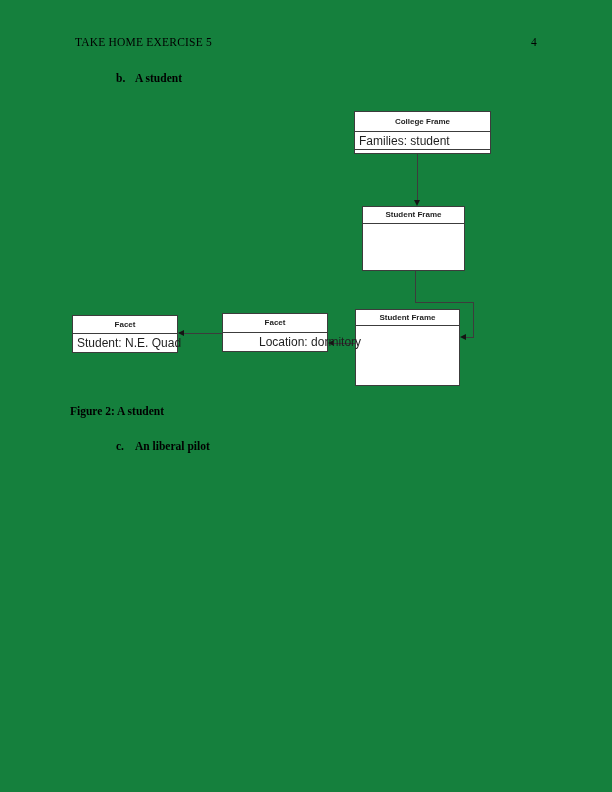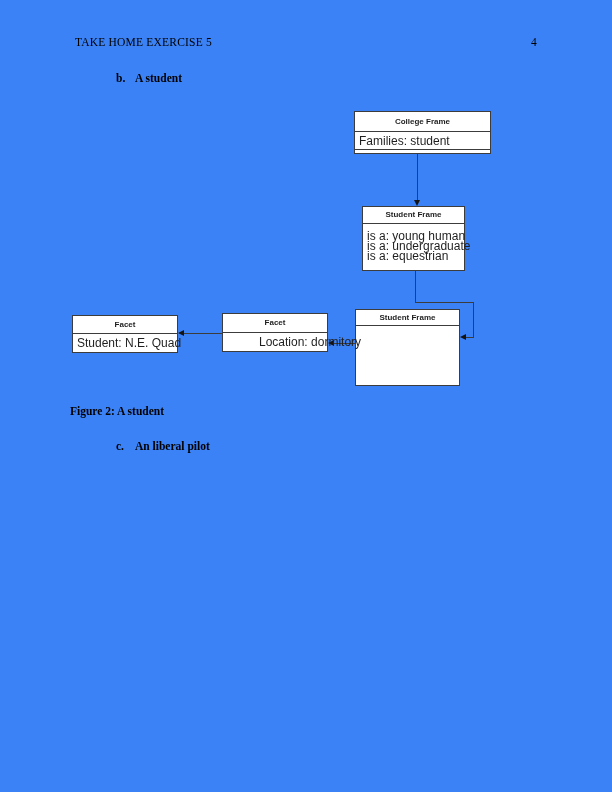--- a/index.html
+++ b/index.html
@@ -1,18 +1,18 @@
 <!DOCTYPE html>
 <html><head>
 <meta charset="utf-8">
 <style>
   * { margin:0; padding:0; box-sizing:border-box; }
   html,body { background:#ffffff; }
   .page {
-    position:relative; width:612px; height:792px; background:#3b82f6;
+    position:relative; width:612px; height:792px; background:#15803d;
     font-family:"Liberation Serif", serif; color:#000000; overflow:hidden;
   }
   .running-header { position:absolute; top:36px; left:75px; font-size:11.5px; letter-spacing:0.2px; }
   .page-number { position:absolute; top:36px; left:531px; font-size:11.5px; }
   .list-item { position:absolute; left:88px; font-size:11.5px; font-weight:bold;padding-left:28px; }
   .list-item .marker { display:inline-block; width:19px; }
   .figure-caption { position:absolute; top:405px; left:70px; font-size:11.5px; font-weight:bold; }
 
   
   .fbox {
@@ -53,25 +53,20 @@
         <div class="fbox-line">Families: student</div>
       </div>
       <div class="fbox-strip" style="position:absolute; left:0; right:0; bottom:0;"></div>
     </div>
 
     <div class="seg" style="left:417px; top:154px; width:1px; height:46px;"></div>
     <div class="arr arr-down" style="left:414px; top:200px;"></div>
 
     <div class="fbox" style="left:362px; top:206px; width:103px; height:65px;">
       <div class="fbox-title" style="line-height:16px;">Student Frame</div>
-      <div class="fbox-body" style="padding-top:7px;">
-        <div class="fbox-line">is a: young human</div>
-        <div class="fbox-line">is a: undergraduate</div>
-        <div class="fbox-line">is a: equestrian</div>
-      </div>
     </div>
 
     <div class="seg" style="left:415px; top:271px; width:1px; height:32px;"></div>
     <div class="seg" style="left:415px; top:302px; width:59px; height:1px;"></div>
     <div class="seg" style="left:473px; top:302px; width:1px; height:36px;"></div>
     <div class="seg" style="left:466px; top:337px; width:8px; height:1px;"></div>
     <div class="arr arr-left" style="left:460px; top:334px;"></div>
 
     <div class="fbox" style="left:355px; top:309px; width:105px; height:77px;">
       <div class="fbox-title" style="line-height:15px;">Student Frame</div>

